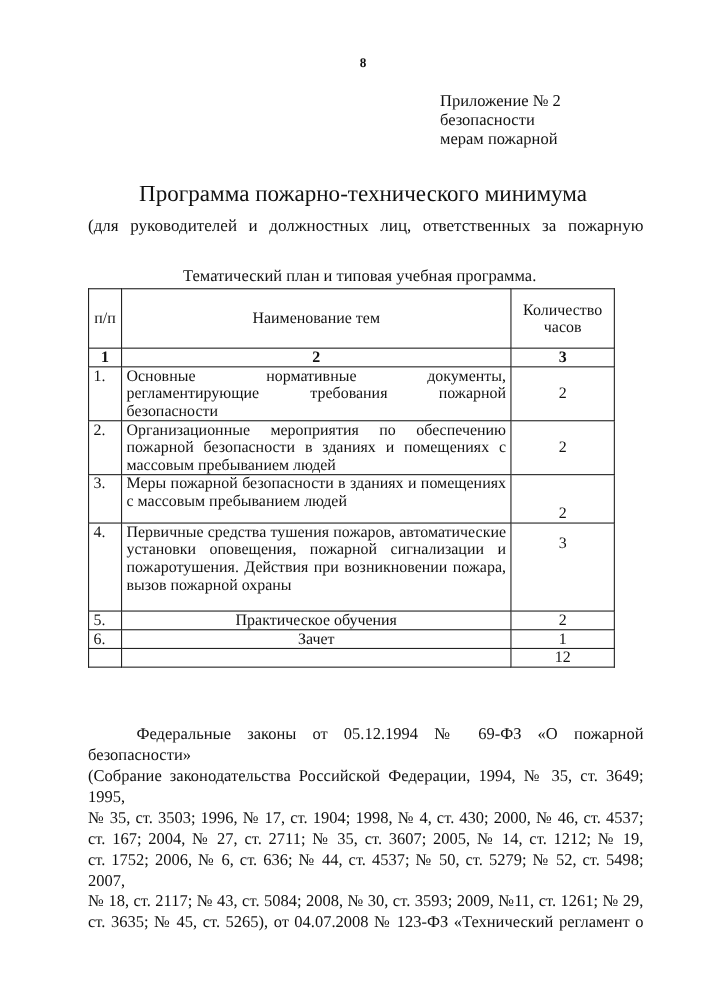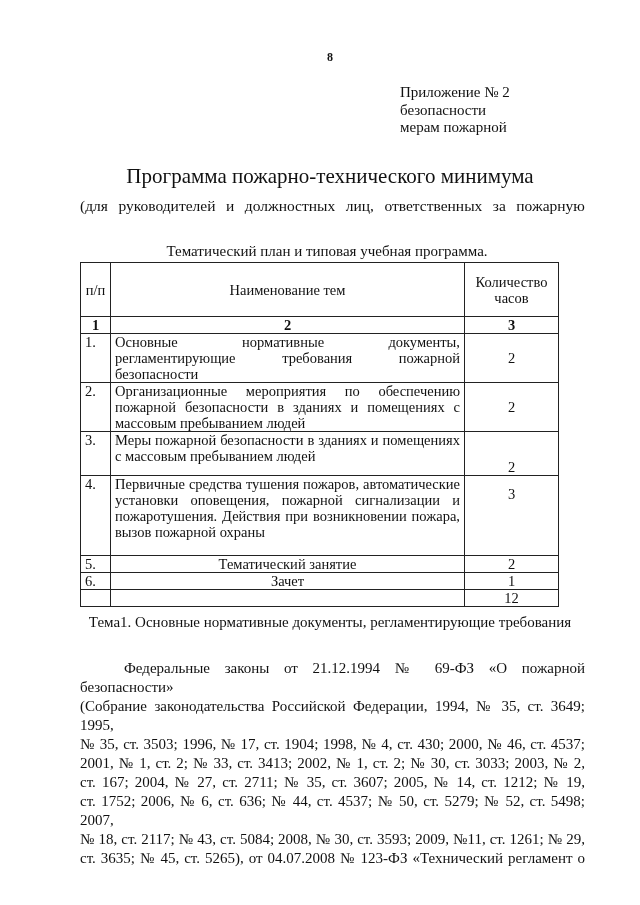--- a/index.html
+++ b/index.html
@@ -93,43 +93,41 @@
     <td class="just">Меры пожарной безопасности в зданиях и помещениях с массовым пребыванием людей</td>
     <td class="vbot">2</td>
   </tr>
   <tr class="row4">
     <td>4.</td>
     <td class="just">Первичные средства тушения пожаров, автоматические установки оповещения, пожарной сигнализации и пожаротушения. Действия при возникновении пожара, вызов пожарной охраны</td>
     <td class="center" style="padding-top:10px">3</td>
   </tr>
   <tr class="row5">
     <td>5.</td>
-    <td class="center">Тематический занятие</td>
+    <td class="center">Практическое обучения</td>
     <td class="center">2</td>
   </tr>
   <tr class="row6">
     <td>6.</td>
     <td class="center">Зачет</td>
     <td class="center">1</td>
   </tr>
   <tr class="row7">
     <td></td>
     <td></td>
     <td class="center">12</td>
   </tr>
 </tbody>
   </table>
 
 <div class="abs topic-heading">
-  <div>Тема1. Основные нормативные документы, регламентирующие требования</div>
 </div>
 
 <div class="abs body-text">
-  <p>Федеральные законы от 21.12.1994 № 69-ФЗ  «О пожарной безопасности»</p>
+  <p>Федеральные законы от 05.12.1994 № 69-ФЗ  «О пожарной безопасности»</p>
   <div>(Собрание законодательства Российской Федерации, 1994, № 35, ст. 3649; 1995,</div>
   <div>№ 35, ст. 3503; 1996, № 17, ст. 1904; 1998, № 4, ст. 430; 2000,  № 46, ст. 4537;</div>
-  <div>2001, № 1, ст. 2; № 33, ст. 3413; 2002, № 1, ст. 2; № 30, ст. 3033; 2003, № 2,</div>
   <div>ст. 167; 2004, № 27, ст. 2711; № 35, ст. 3607; 2005, № 14, ст. 1212; № 19,</div>
   <div>ст. 1752; 2006, № 6, ст. 636; № 44, ст. 4537; № 50, ст. 5279; № 52, ст. 5498; 2007,</div>
   <div>№ 18, ст. 2117; № 43, ст. 5084; 2008, № 30, ст. 3593; 2009, №11, ст. 1261; № 29,</div>
   <div>ст. 3635; № 45, ст. 5265), от 04.07.2008 № 123-ФЗ «Технический регламент о</div>
 
 </div>
 
 </body></html>

